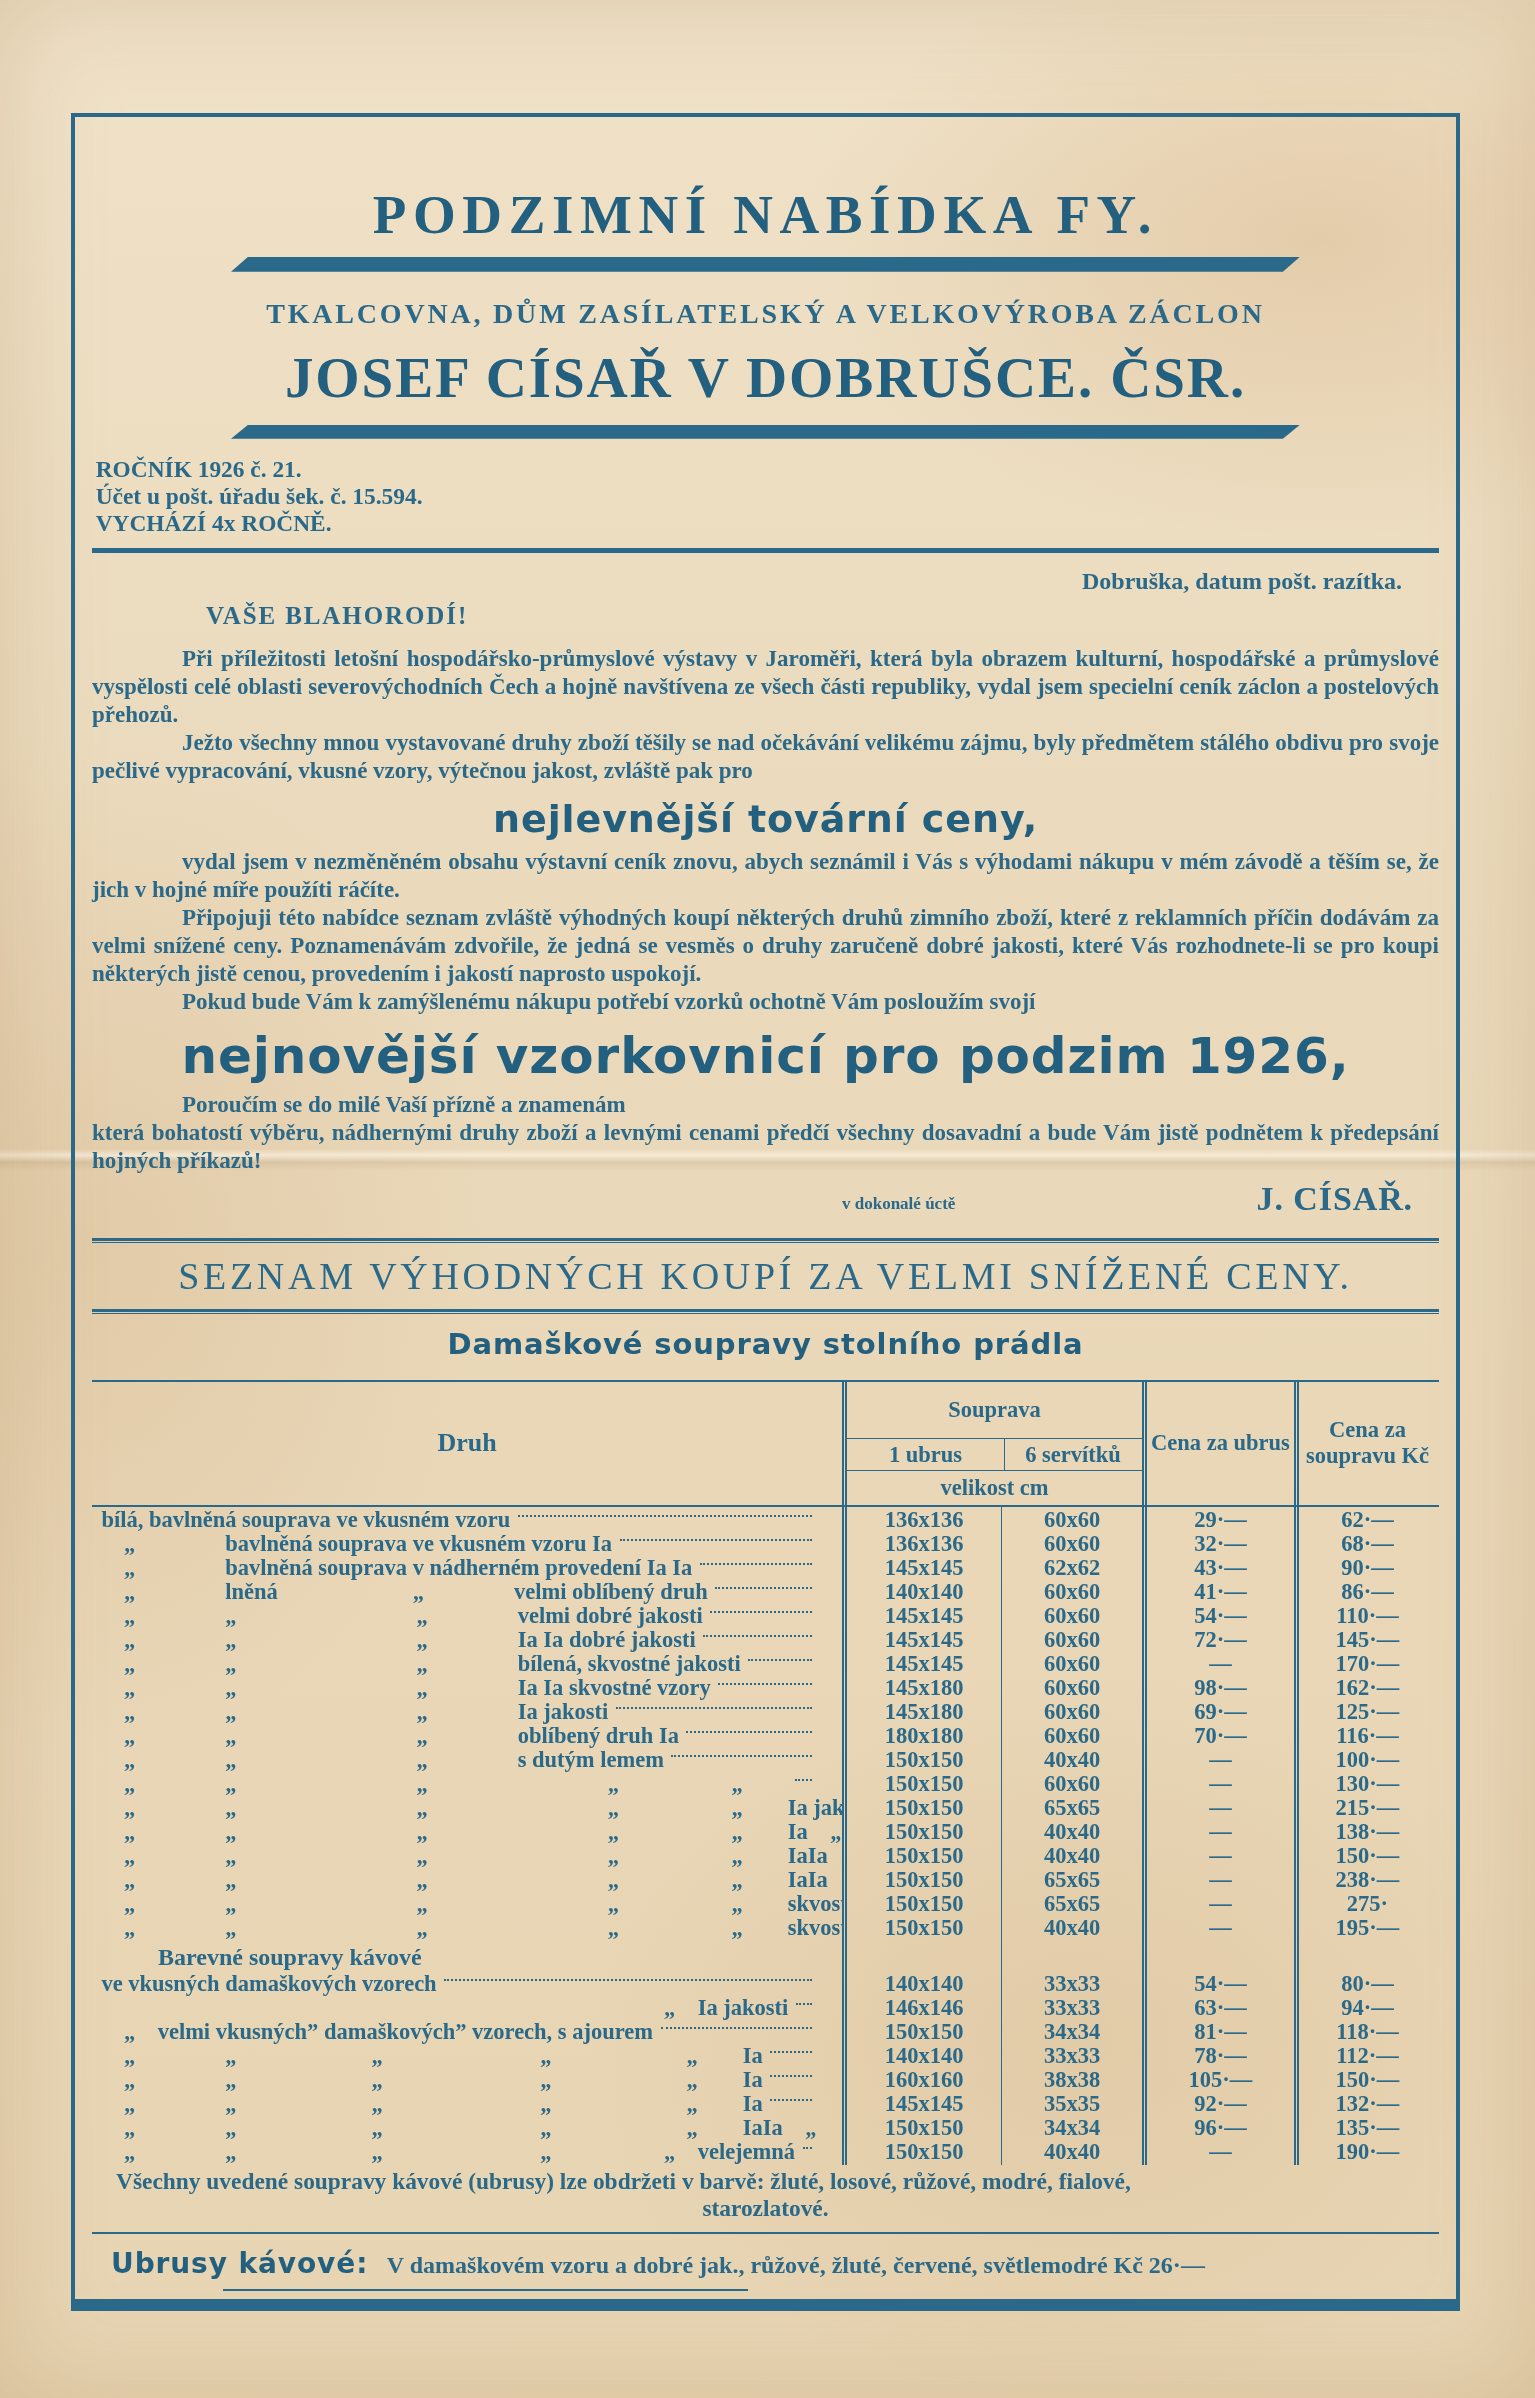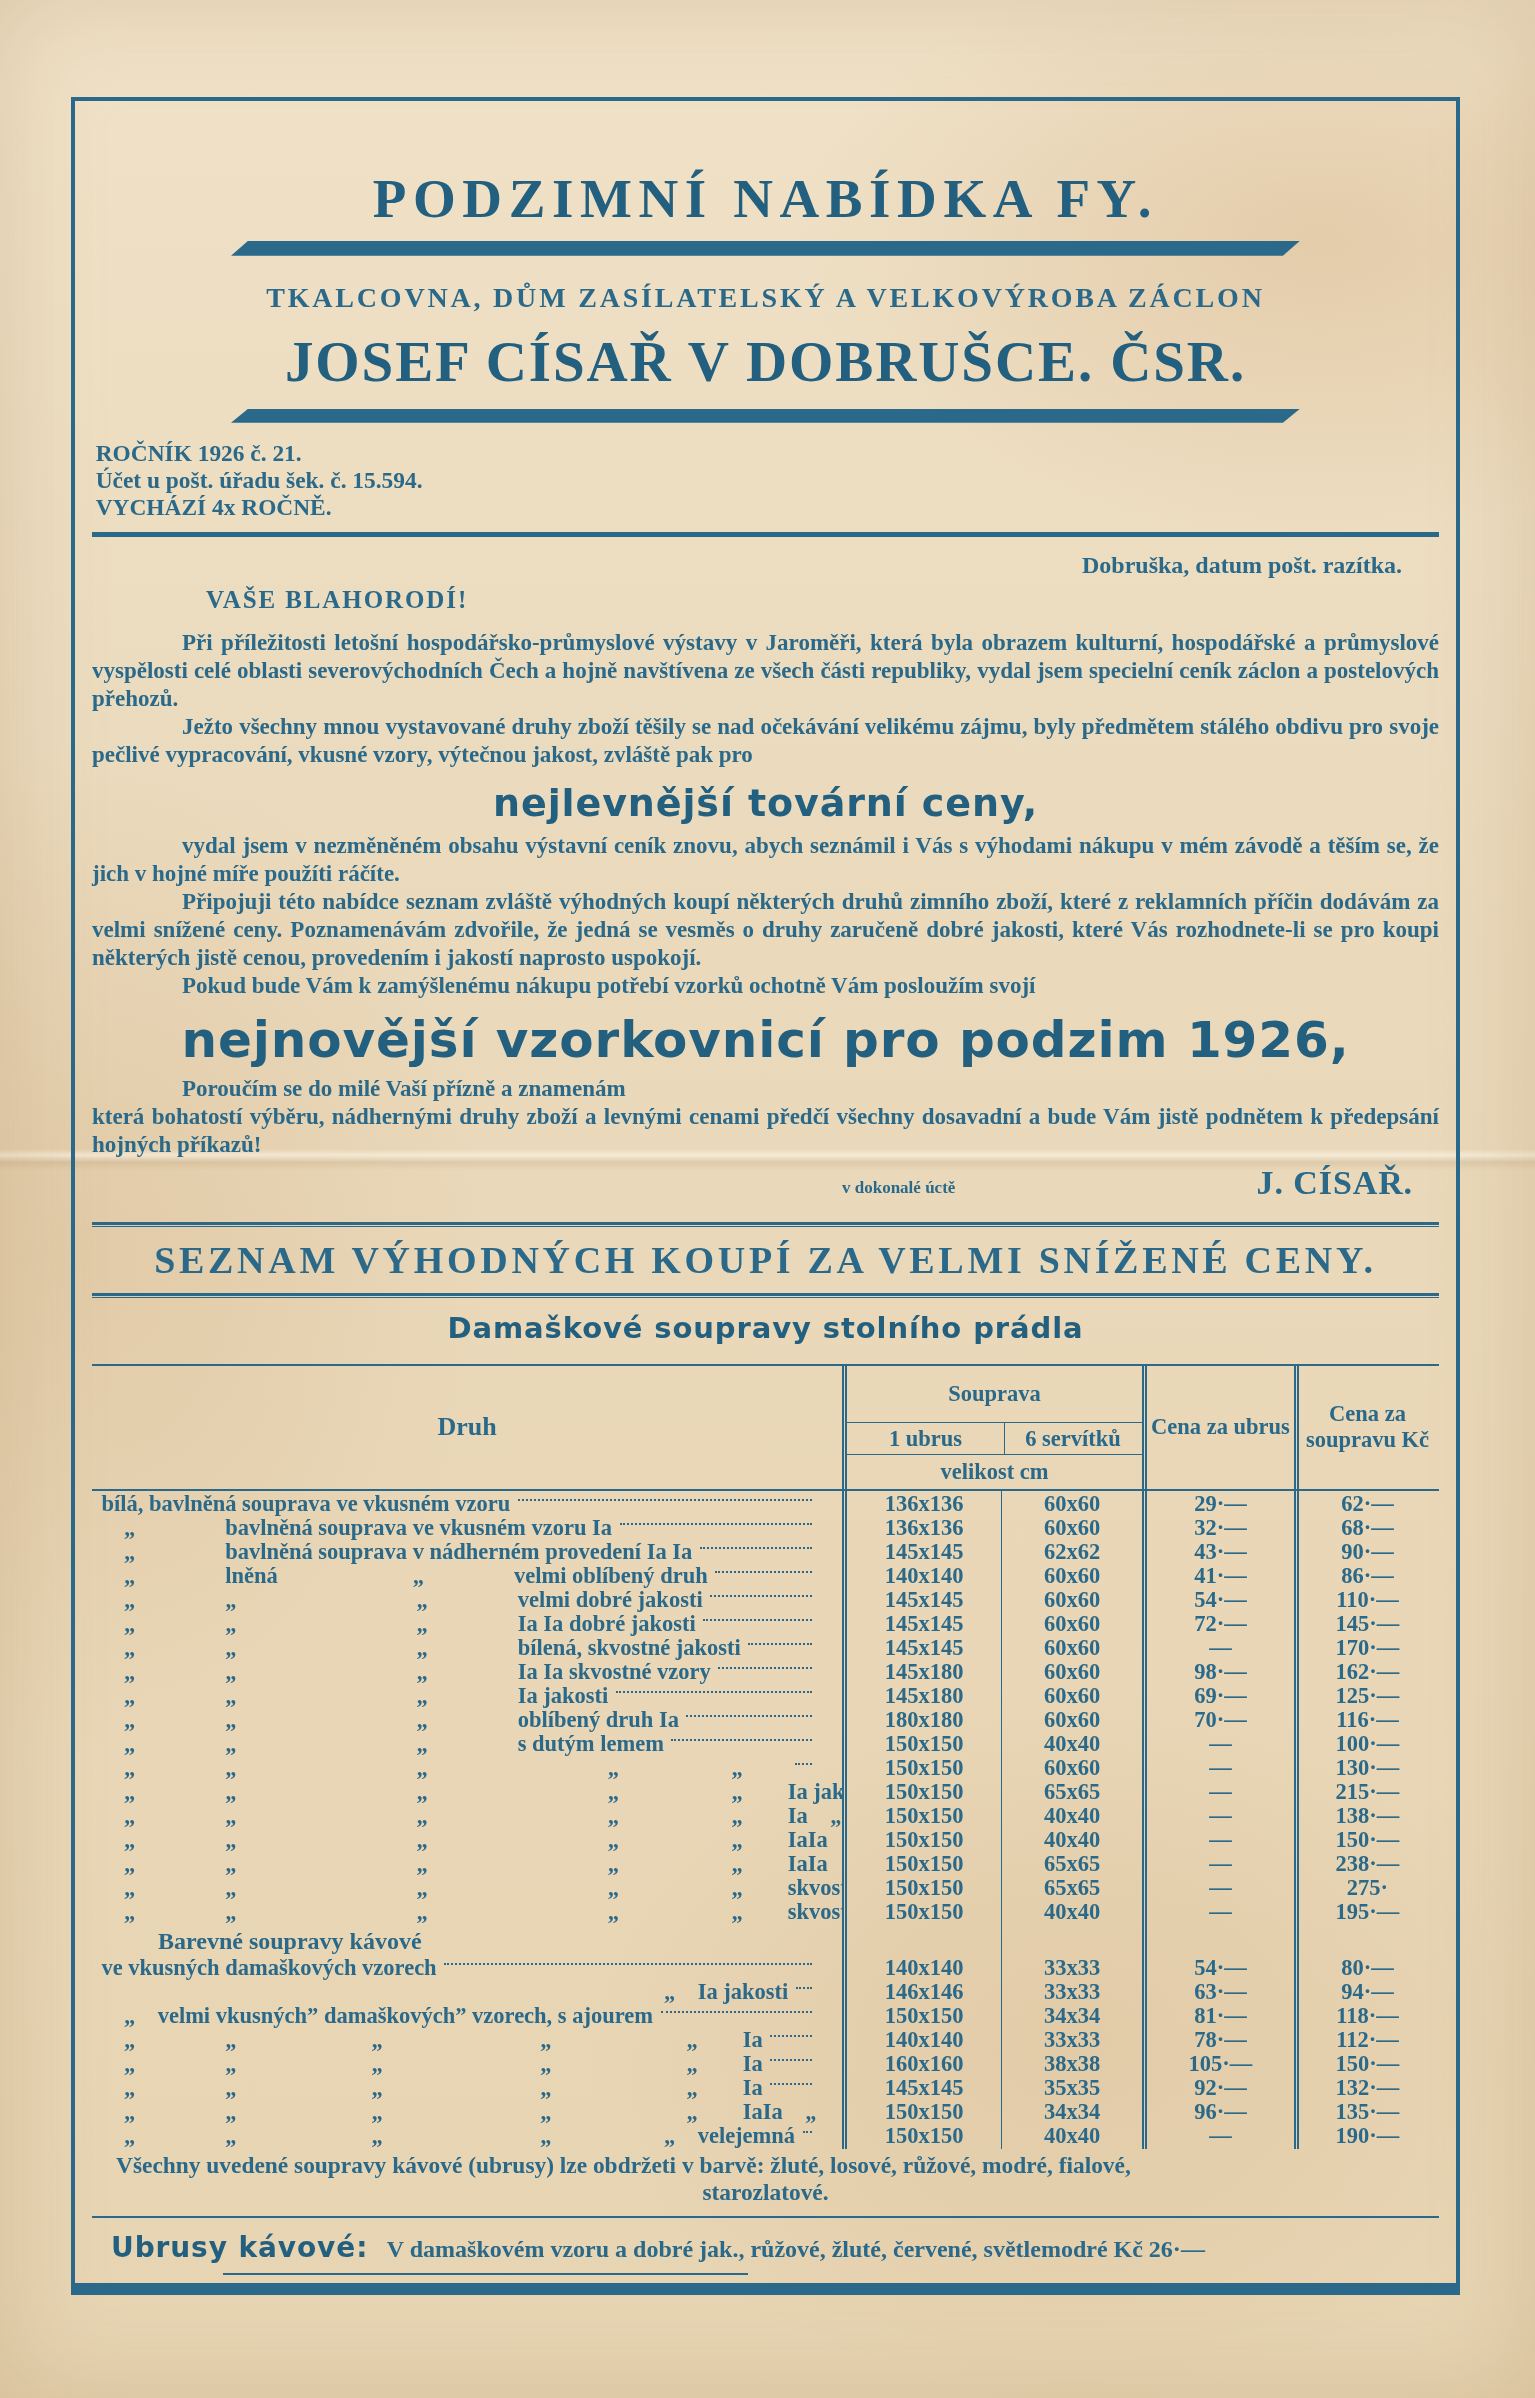--- a/index.html
+++ b/index.html
@@ -14,21 +14,21 @@
     position:relative;width:1536px;height:2399px;overflow:hidden;color:var(--ink);
     background:
       linear-gradient(180deg, rgba(255,248,230,0) 47.9%, rgba(255,250,238,.55) 48.15%, rgba(150,118,78,.14) 48.45%, rgba(255,248,230,0) 48.8%),
       radial-gradient(843px 487px at 86% 10%, rgba(210,172,126,.38), rgba(210,172,126,0) 62%),
       radial-gradient(656px 843px at 6% 52%, rgba(205,168,122,.28), rgba(205,168,122,0) 60%),
       radial-gradient(750px 562px at 70% 85%, rgba(208,172,128,.25), rgba(208,172,128,0) 65%),
       linear-gradient(180deg,#f0e2c8 0%, #ead9bb 40%, #e7d4b2 100%);
     box-shadow: inset 0 0 103px rgba(170,132,86,.28);
   }
   .frame{
-    position:absolute;left:71px;top:97px;width:1389px;height:2198px;
+    position:absolute;left:71px;top:113px;width:1389px;height:2198px;
     border:4.7px solid var(--ink);border-bottom-width:12px;
     padding:0 17px;overflow:hidden;
   }
   
   .title{margin-top:69px;text-align:center;font-weight:700;font-size:55px;line-height:1.05;letter-spacing:6.6px;color:var(--ink-strong);}
   .bar{height:15px;background:var(--ink);margin:13px 139px 0 139px;clip-path:polygon(0 100%,1.6% 0,100% 0,98.4% 100%);}
   .subtitle{margin-top:26px;text-align:center;font-weight:700;font-size:28px;letter-spacing:2.8px;}
   .company{margin-top:15px;text-align:center;font-weight:700;font-size:57px;letter-spacing:1.9px;color:var(--ink-strong);}
   .bar2{height:14px;background:var(--ink);margin:15px 139px 0 139px;clip-path:polygon(0 100%,1.6% 0,100% 0,98.4% 100%);}
   .info-row{display:flex;justify-content:space-between;align-items:baseline;margin-top:17px;font-weight:700;font-size:23.4px;padding:0 3.7px;flex-direction:column;}
@@ -40,21 +40,21 @@
   p.ind{text-indent:90px;}
   p.noj{text-align:left;}
   .hl1{margin:11.2px 0 7.5px;text-align:center;font-family:"DejaVu Sans",sans-serif;font-weight:800;font-size:38px;letter-spacing:0.9px;color:var(--ink-strong);}
   .hl2{margin:11.2px 0 5.6px;text-align:center;font-family:"DejaVu Sans",sans-serif;font-weight:800;font-size:50px;letter-spacing:0.9px;color:var(--ink-strong);}
   .closing-row{position:relative;height:52px;margin-top:3.7px;font-weight:700;}
   .closing{position:absolute;left:750px;top:15px;font-size:17px;}
   .signature{position:absolute;right:26px;top:1.9px;font-size:34px;letter-spacing:0.9px;}
   
   .sez-rule{height:4.7px;border-top:3.7px solid var(--ink);border-bottom:1.9px solid var(--ink);}
   .sez-rule.t{margin-top:7.5px;}
-  h2.seznam{margin:11.2px 0;text-align:center;font-weight:700;font-size:38px;letter-spacing:3.7px;}
+  h2.seznam{margin:11.2px 0;text-align:center;font-weight:400;font-size:38px;letter-spacing:3.7px;}
   h3.damask{margin:13px 0 19px;text-align:center;font-family:"DejaVu Sans",sans-serif;font-weight:800;font-size:29px;letter-spacing:0.9px;color:var(--ink-strong);}
   
   .ptable{font-weight:700;font-size:22.5px;}
   .thead{display:grid;grid-template-columns:750px 300px 152px 142px;border-top:2.8px solid var(--ink);border-bottom:2.8px solid var(--ink);}
   .h-druh{display:flex;align-items:center;justify-content:center;font-size:26px;}
   .h-soup{border-left:5.6px double var(--ink);}
   .h-soup .r1{text-align:center;border-bottom:1.9px solid var(--ink);padding:15px 0;}
   .h-soup .r2{display:grid;grid-template-columns:157px 137px;border-bottom:1.9px solid var(--ink);}
   .h-soup .r2 div{text-align:center;padding:2.8px 0;}
   .h-soup .r2 .s2{border-left:1.9px solid var(--ink);}

